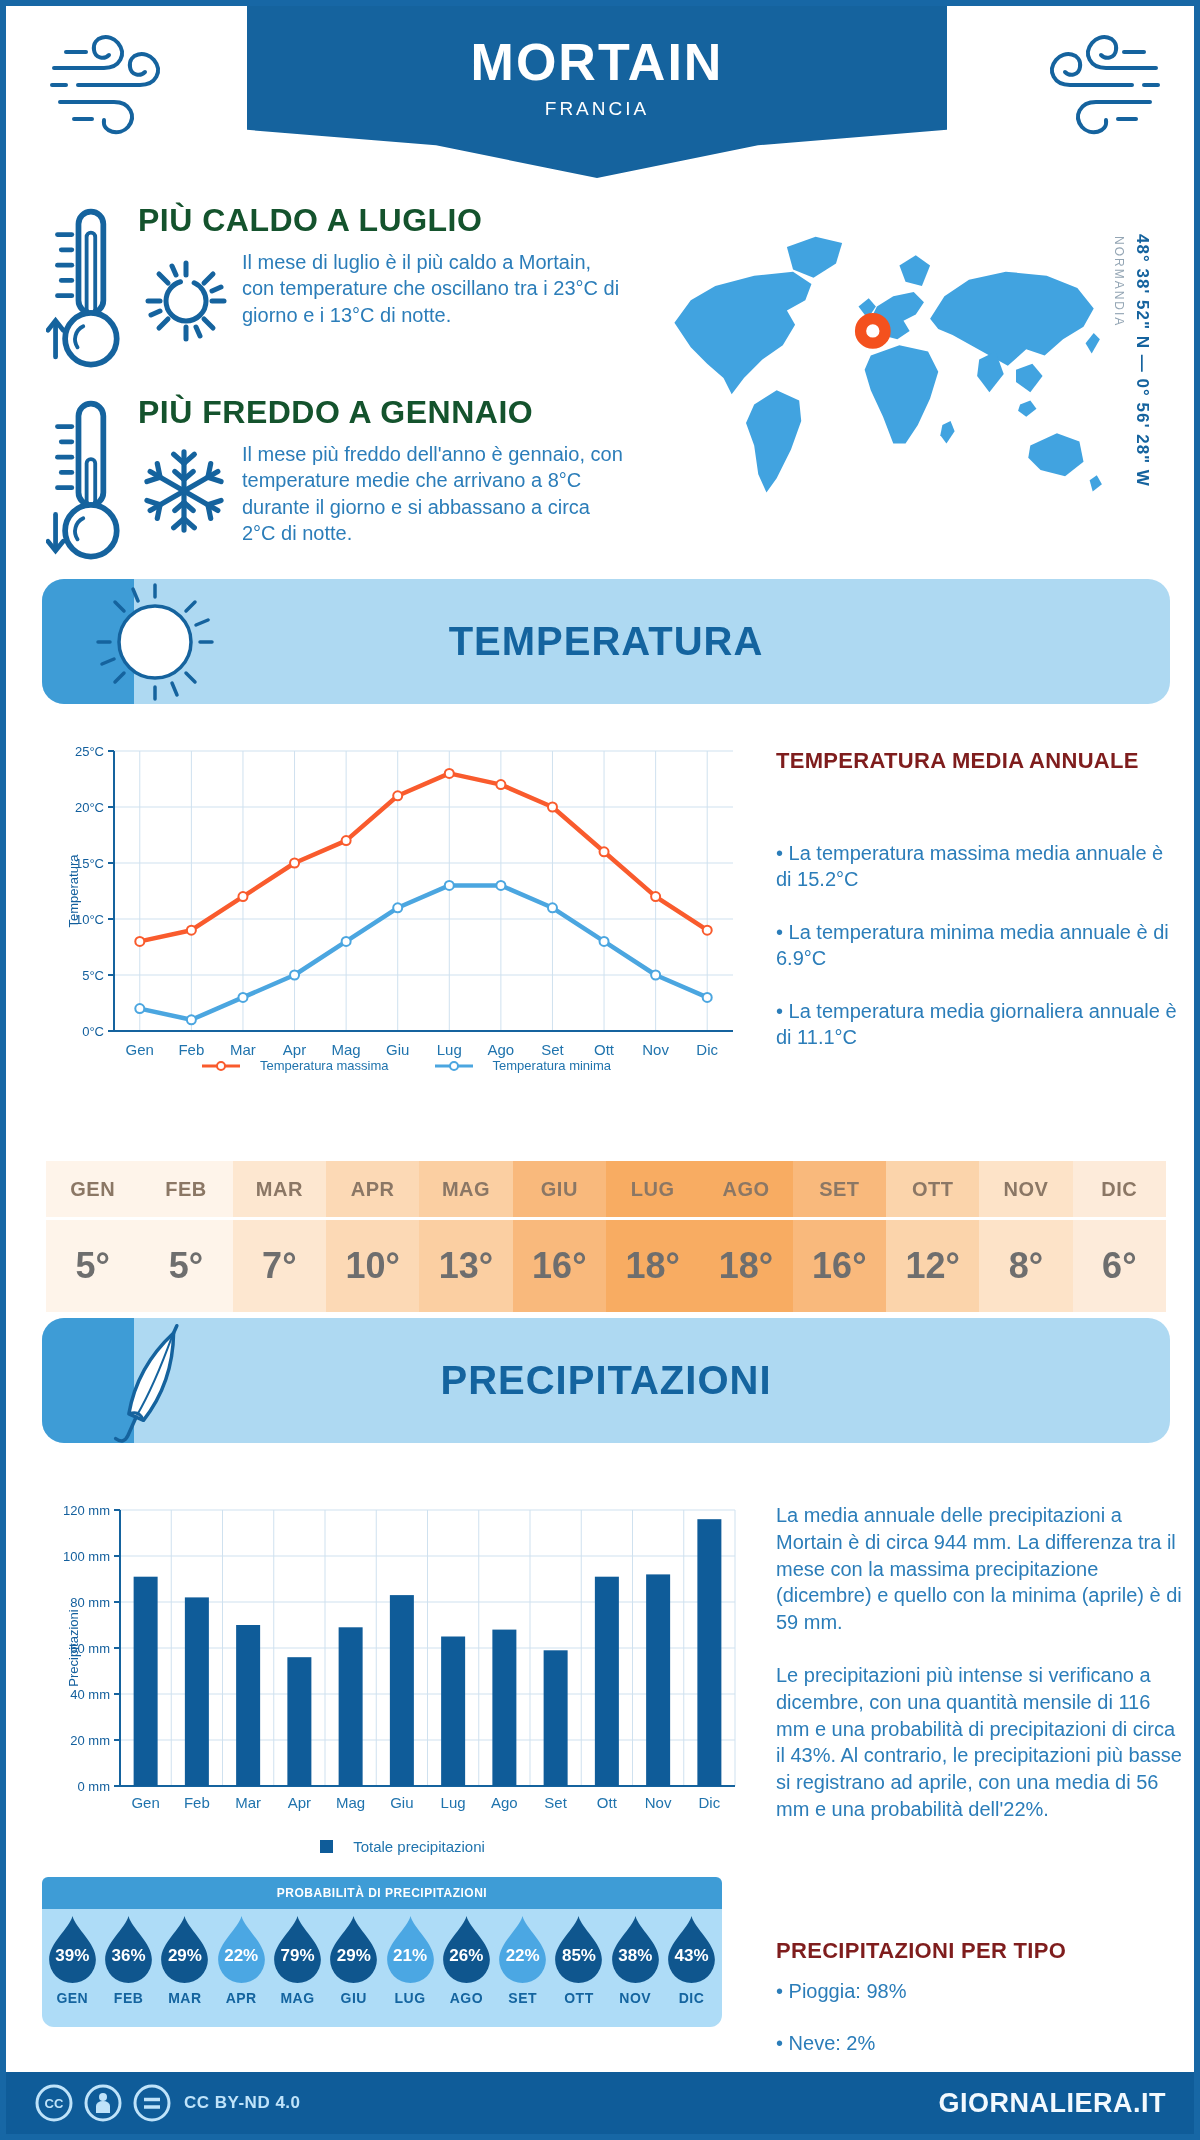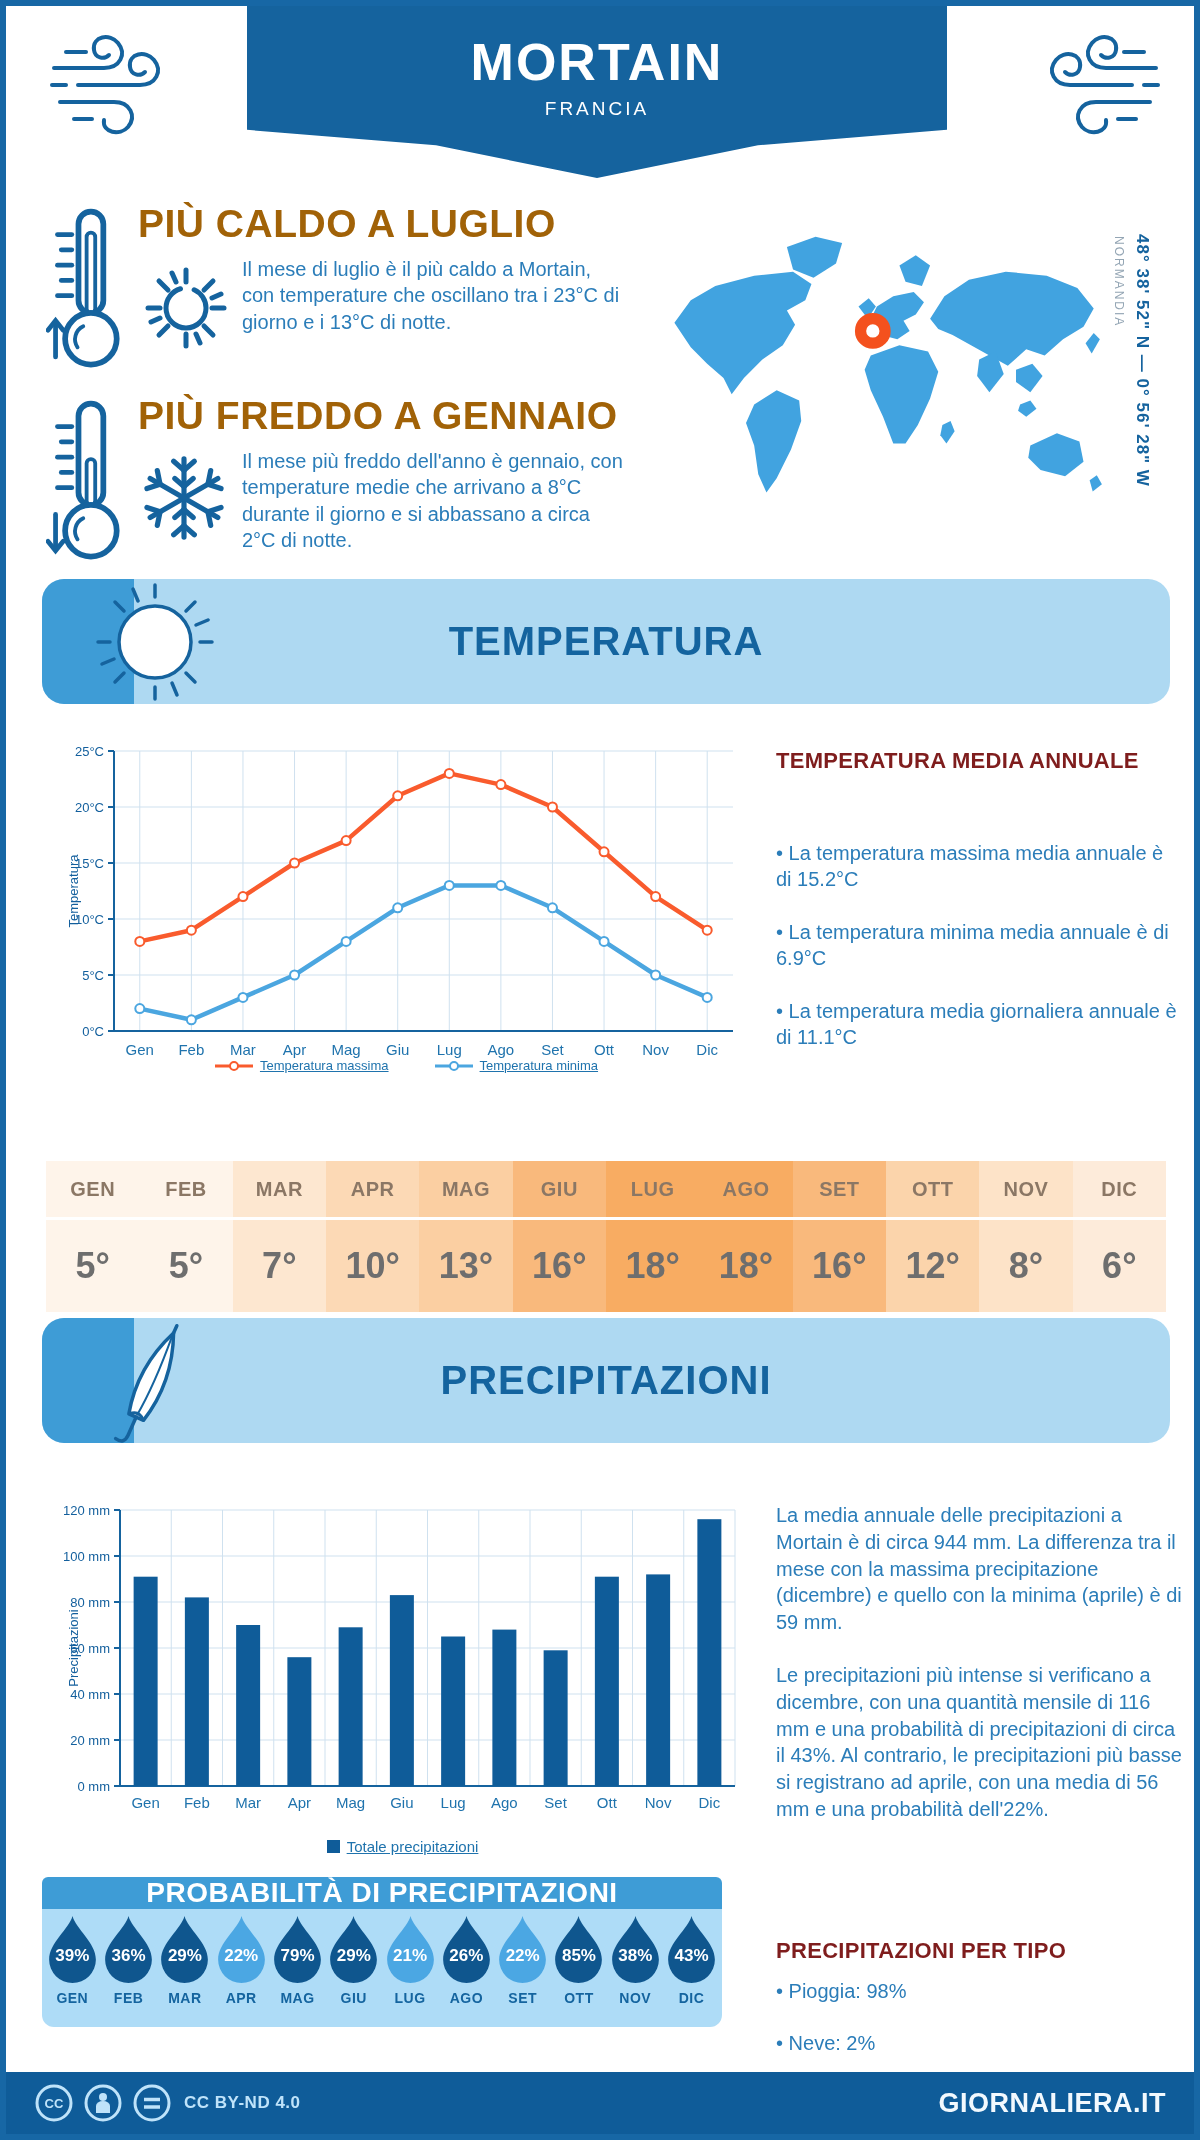--- a/index.html
+++ b/index.html
@@ -12,21 +12,21 @@
   .banner{left:241px;top:0;width:700px;height:172px;background:#15639E;color:#fff;text-align:center;
           clip-path:polygon(0 0,100% 0,100% 72%,73% 81%,50% 100%,27% 81%,0 72%);}
   .banner h1{margin:26px 0 0;font-size:52px;letter-spacing:2px;font-weight:bold;}
   .banner .sub{margin-top:6px;font-size:19px;letter-spacing:3px;}
   .wind{width:132px;height:108px;}
   .wind-right{transform:scaleX(-1);}
 
   
   .highlight{left:40px;width:590px;display:flex;}
   .hl-thermo{flex:0 0 92px;}
-  .hl-body h2{margin:0 0 10px;font-size:39px;color:#a16207;font-weight:bold;letter-spacing:.5px;}
+  .hl-body h2{margin:0 0 10px;font-size:32px;color:#14532d;font-weight:bold;letter-spacing:.5px;}
   .hl-row{display:flex;align-items:flex-start;}
   .hl-icon{flex:0 0 104px;padding-top:4px;}
   .hl-text{width:382px;font-size:20px;line-height:1.32;color:#2B7DB9;}
 
   
   .map-wrap{left:650px;top:212px;width:450px;height:320px;}
   .map-region{left:1106px;top:230px;writing-mode:vertical-rl;text-orientation:mixed;
               font-size:12px;letter-spacing:2px;color:#93A5B4;}
   .map-coords{left:1126px;top:228px;writing-mode:vertical-rl;text-orientation:mixed;
               font-size:17px;font-weight:bold;color:#15639E;letter-spacing:1px;}
@@ -36,39 +36,39 @@
   .section-banner .accent{position:absolute;left:0;top:0;width:92px;height:125px;
                           background:#3E9CD6;border-radius:22px 0 0 22px;}
   .section-banner .stitle{position:absolute;left:0;right:0;top:0;height:125px;display:flex;
                           align-items:center;justify-content:center;font-size:40px;font-weight:bold;
                           color:#14649F;letter-spacing:1px;}
   .section-banner .sicon{position:absolute;left:48px;top:-2px;}
 
   
   .chart-legend{display:flex;justify-content:center;gap:46px;align-items:center;
                 font-size:13px;color:#1F73AD;}
-  .legend-item{display:flex;align-items:center;gap:7px;text-decoration:underline;}
+  .legend-item{display:flex;align-items:center;gap:20px;}
 
   
   .blue-heading{font-size:22px;font-weight:bold;color:#7f1d1d;letter-spacing:.3px;margin:0;}
   .bullets .b{font-size:20px;line-height:1.32;color:#2B7DB9;margin-bottom:26px;}
   .paras .p{font-size:20px;line-height:1.34;color:#2B7DB9;margin-bottom:26px;}
 
   
   .table-heading{left:40px;top:1120px;width:1120px;text-align:center;font-size:26px;
                  font-weight:bold;color:#14649F;letter-spacing:.5px;}
   #temp-table{left:40px;top:1155px;width:1120px;display:grid;grid-template-columns:repeat(12,1fr);}
   .tcell-m{height:56px;display:flex;align-items:center;justify-content:center;
            font-weight:bold;font-size:20px;color:#8B7765;letter-spacing:.5px;}
   .tcell-v{height:92px;margin-top:3px;display:flex;align-items:center;justify-content:center;
            font-weight:bold;font-size:36px;color:#6E6E6E;}
 
   
   .prob-header{left:36px;top:1871px;width:680px;height:32px;background:#3E9CD6;color:#fff;
-               display:flex;align-items:center;justify-content:center;font-size:28px;font-weight:bold;
+               display:flex;align-items:center;justify-content:center;font-size:12px;font-weight:bold;
                letter-spacing:.5px;border-radius:6px 6px 0 0;box-sizing:border-box;}
   #drops-row{left:36px;top:1903px;width:680px;height:118px;background:#AEDCF7;
              border-radius:0 0 12px 12px;display:flex;justify-content:space-evenly;
              padding-top:6px;box-sizing:border-box;}
   .drop-cell{width:52px;text-align:center;position:relative;}
   .drop-pct{position:absolute;left:0;right:0;top:31px;font-size:17px;font-weight:bold;color:#fff;}
   .drop-month{display:block;margin-top:3px;font-size:14px;font-weight:bold;color:#14649F;letter-spacing:.5px;}
 
   
   .footer{left:0;right:0;bottom:0;height:62px;background:#0F5C99;display:flex;align-items:center;

